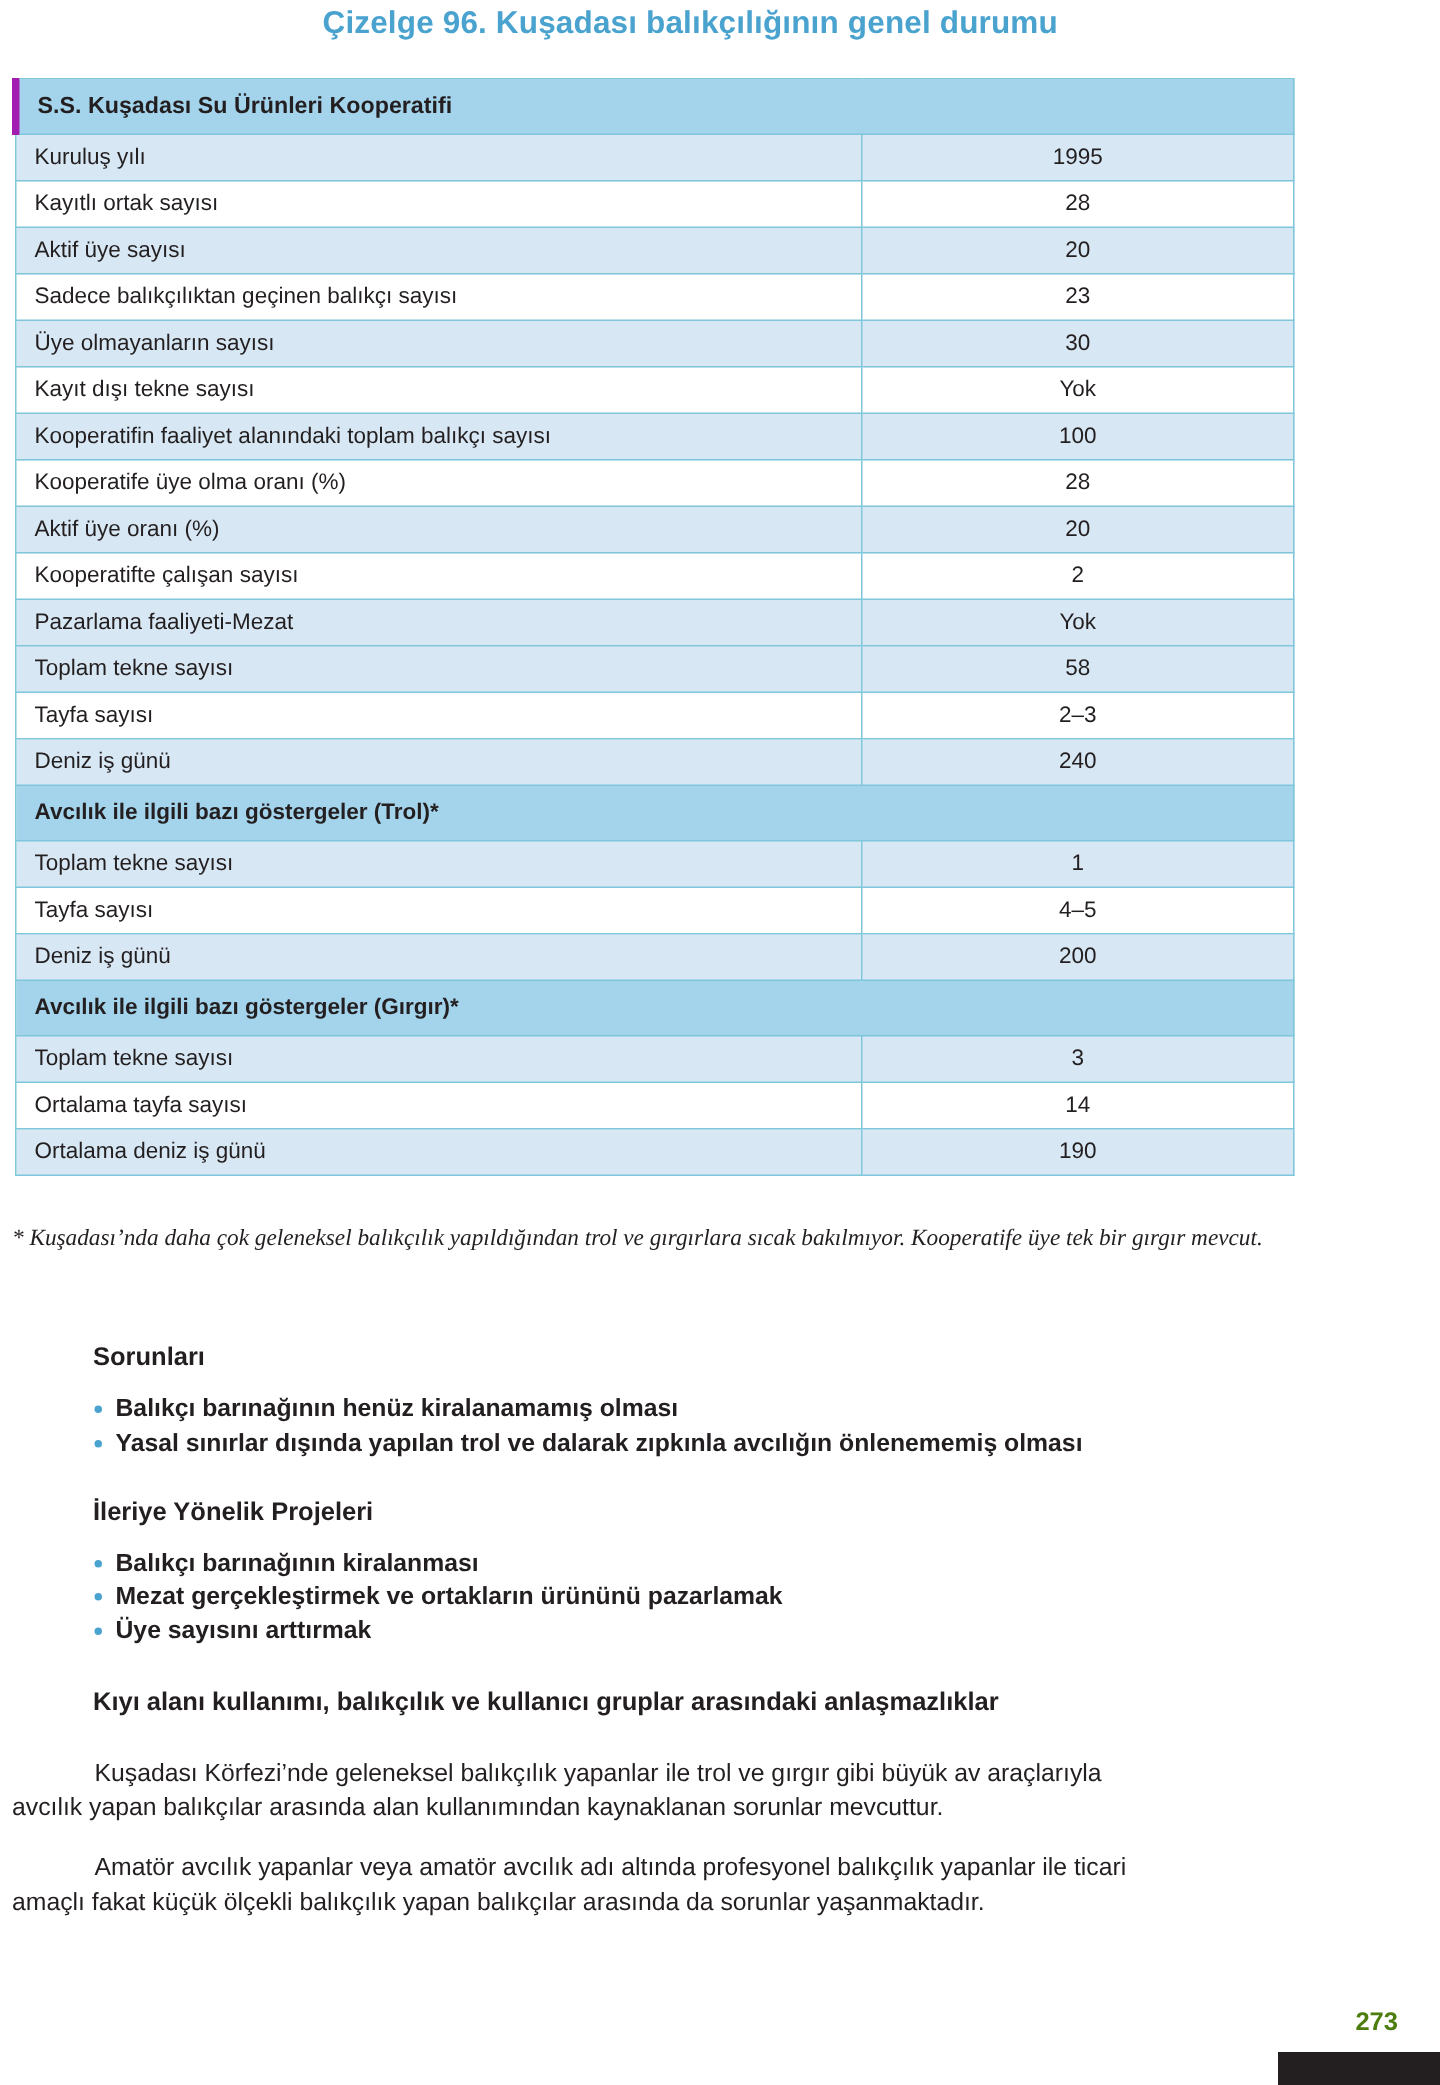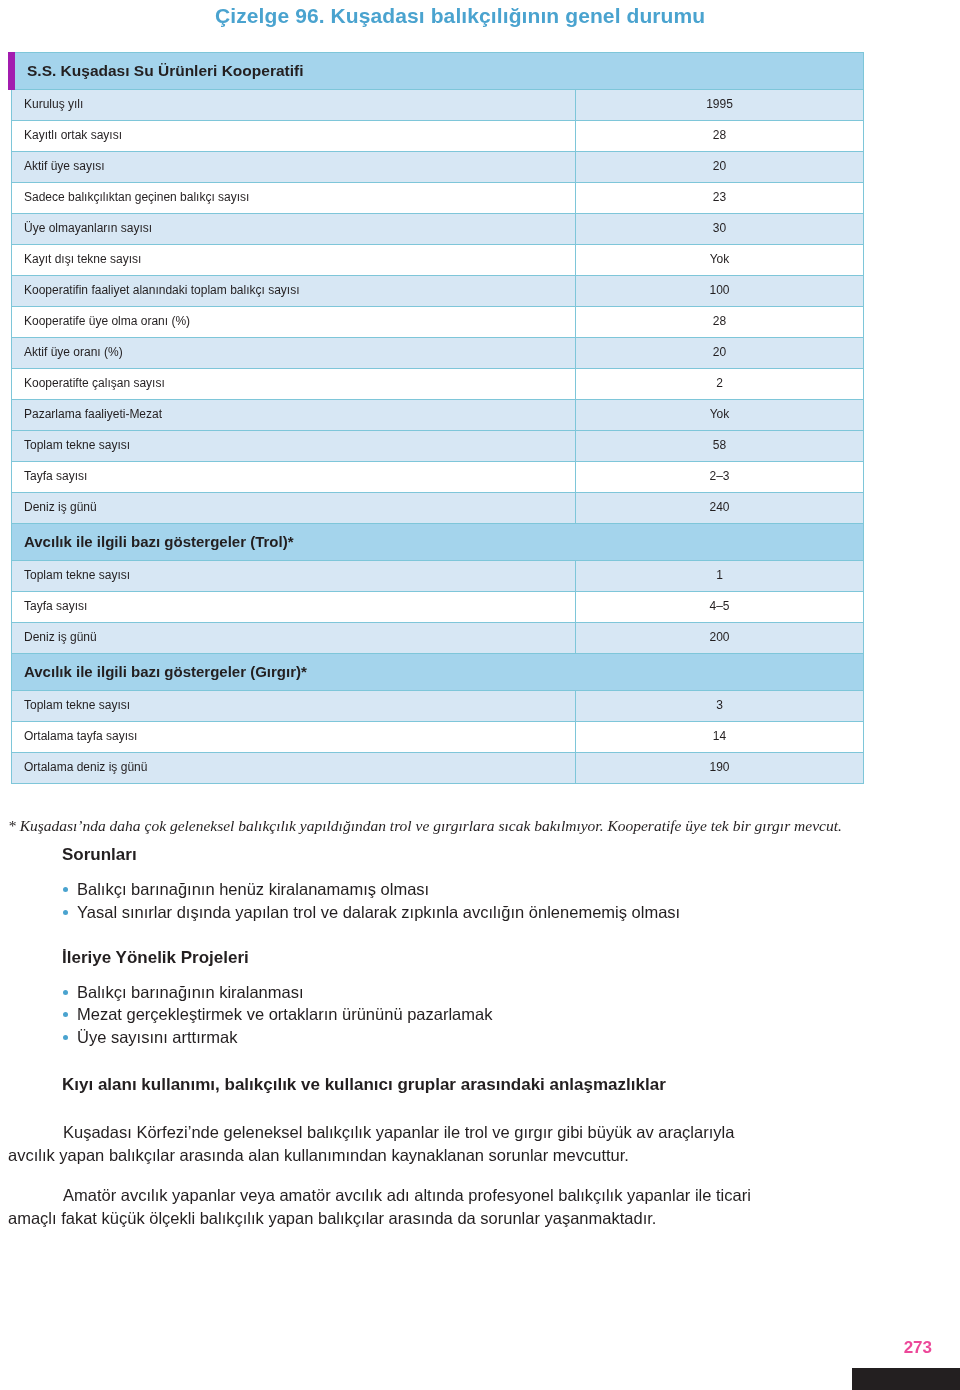--- a/index.html
+++ b/index.html
@@ -39,32 +39,32 @@
     border-collapse: collapse;
     width: 852px;
     table-layout: fixed;
   }
   table.data col.label { width: 564px; }
   table.data col.value { width: 288px; }
 
   table.data td {
     border: 1px solid #7ec6d9;
     padding: 0 12px;
-    font-size: 12px;
+    font-size: 15px;
     color: #231f20;
     height: 30px;
     vertical-align: middle;
     line-height: 1.15;
   }
   tr.title-row td {
     background: #a4d4ec;
     font-weight: bold;
     font-size: 15.5px;
     height: 36px;
-    border-left: 7px solid #a21caf;
+    border-left: 5px solid #a21caf;
     border-right: 1px solid #7ec6d9;
   }
   tr.section-row td {
     background: #a4d4ec;
     font-weight: bold;
     font-size: 15px;
     height: 36px;
   }
   tr.shade td { background: #d7e7f4; }
   tr.plain td { background: #ffffff; }
@@ -82,33 +82,34 @@
     font-style: italic;
     font-size: 15.5px;
     line-height: 1.5;
     color: #231f20;
   }
 
   
   .content {
     position: absolute;
     left: 0;
-    top: 845px;
+    top: 895px;
     width: 784px;
   }
   .h-sub {
     margin: 0 0 0 62px;
     font-size: 17px;
     font-weight: bold;
     color: #231f20;
   }
   ul.blue-bullets {
     list-style: none;
     margin: 13px 0 0 0;
     padding: 0 16px 0 63px;
+    font-weight: bold;
   }
   ul.blue-bullets li {
     position: relative;
     padding-left: 14px;
     font-size: 16.5px;
     line-height: 1.38;
     color: #231f20;
   }
   ul.blue-bullets li::before {
     content: "";
@@ -133,21 +134,21 @@
   }
   .para + .para { margin-top: 16px; }
 
   
   .page-number {
     position: absolute;
     right: 28px;
     top: 1338px;
     font-size: 17px;
     font-weight: bold;
-    color: #ec4899;
+    color: #4d7c0f;
   }
   .footer-bar {
     position: absolute;
     right: 0;
     top: 1368px;
     width: 108px;
     height: 22px;
     background: #231f20;
   }
 </style>

